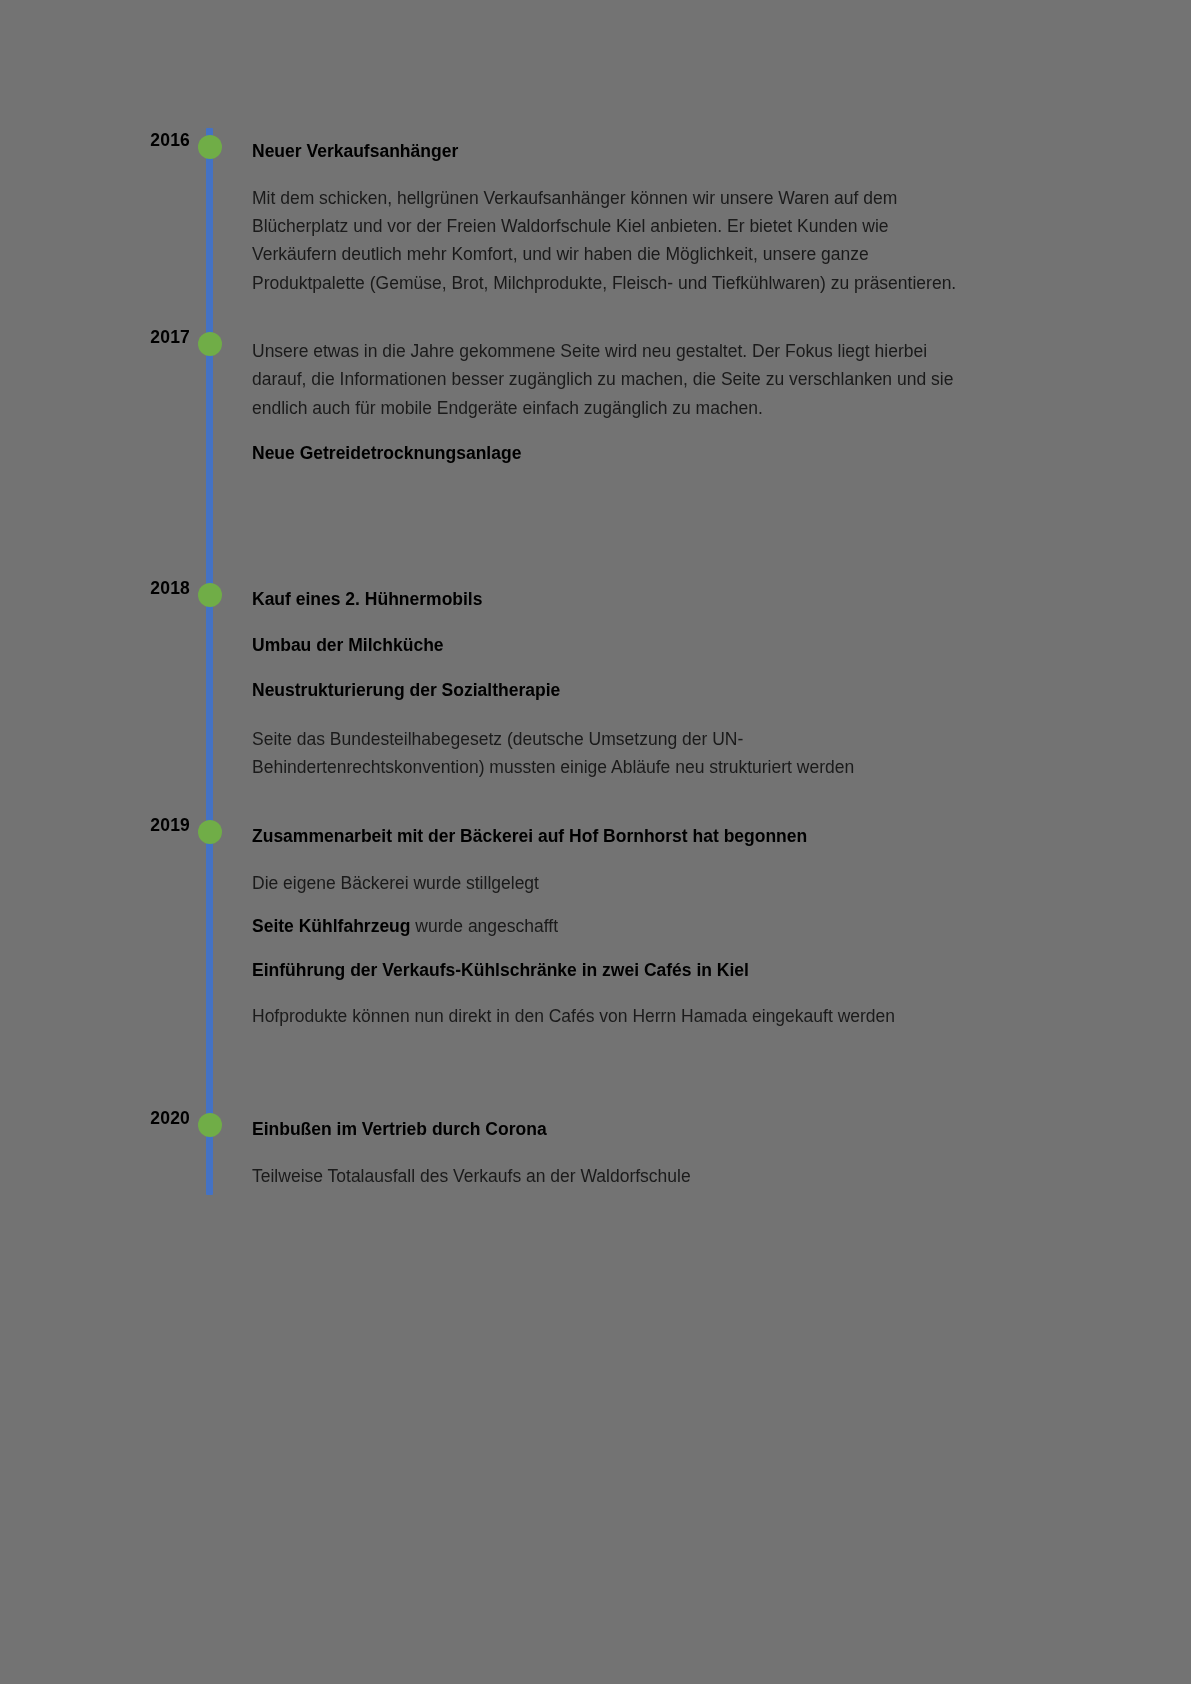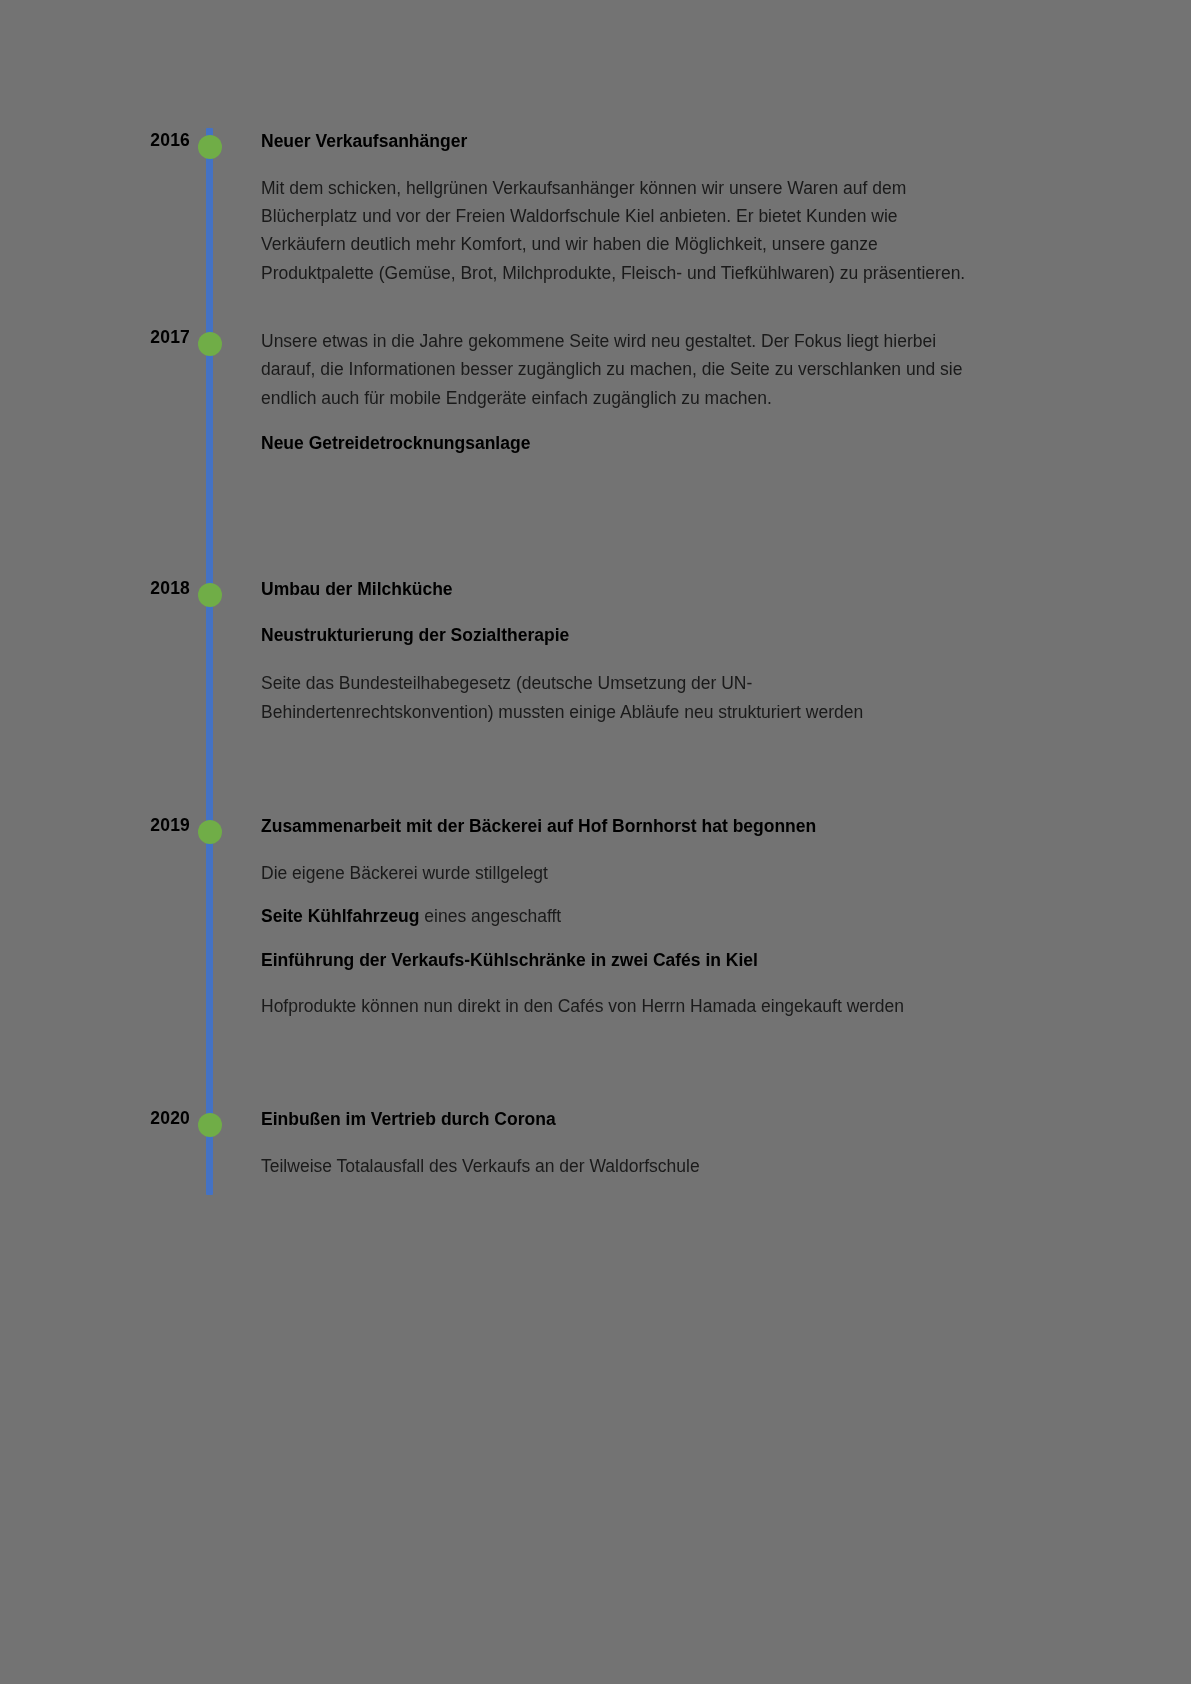--- a/index.html
+++ b/index.html
@@ -55,22 +55,23 @@
   .dot {
     position: absolute;
     left: 198px;
     width: 24px;
     height: 24px;
     border-radius: 50%;
     background: #70AD47;
   }
   .content {
     position: absolute;
-    left: 261px;
+    left: 252px;
     width: 715px;
+    margin-top: 10px;
   }
 
   .heading {
     font-size: 17.5px;
     font-weight: bold;
     line-height: 1.35;
     color: #000000;
     margin: 0 0 20px 0;
   }
   .para {
@@ -117,33 +118,34 @@
       <div class="content">
         <p class="para">Unsere etwas in die Jahre gekommene Seite wird neu gestaltet. Der Fokus liegt hierbei darauf, die Informationen besser zugänglich zu machen, die Seite zu verschlanken und sie endlich auch für mobile Endgeräte einfach zugänglich zu machen.</p>
         <p class="heading last">Neue Getreidetrocknungsanlage</p>
       </div>
     </div>
 
     <div class="row" style="top:578px;">
       <div class="year">2018</div>
       <div class="dot" style="top:5px;"></div>
       <div class="content">
+        <p class="heading" style="margin-bottom:22px;">Kauf eines 2. Hühnermobils</p>
         <p class="heading" style="margin-bottom:22px;">Umbau der Milchküche</p>
         <p class="heading" style="margin-bottom:22px;">Neustrukturierung der Sozialtherapie</p>
         <p class="para last">Seite das Bundesteilhabegesetz (deutsche Umsetzung der UN-Behindertenrechtskonvention) mussten einige Abläufe neu strukturiert werden</p>
       </div>
     </div>
 
     <div class="row" style="top:815px;">
       <div class="year">2019</div>
       <div class="dot" style="top:5px;"></div>
       <div class="content">
         <p class="heading" style="margin-bottom:20px;">Zusammenarbeit mit der Bäckerei auf Hof Bornhorst hat begonnen</p>
         <p class="para tight">Die eigene Bäckerei wurde stillgelegt</p>
-        <p class="mixed"><b>Seite Kühlfahrzeug</b><span class="reg"> eines angeschafft</span></p>
+        <p class="mixed"><b>Seite Kühlfahrzeug</b><span class="reg"> wurde angeschafft</span></p>
         <p class="heading" style="margin-bottom:20px;">Einführung der Verkaufs-Kühlschränke in zwei Cafés in Kiel</p>
         <p class="para last">Hofprodukte können nun direkt in den Cafés von Herrn Hamada eingekauft werden</p>
       </div>
     </div>
 
     <div class="row" style="top:1108px;">
       <div class="year">2020</div>
       <div class="dot" style="top:5px;"></div>
       <div class="content">
         <p class="heading">Einbußen im Vertrieb durch Corona</p>

